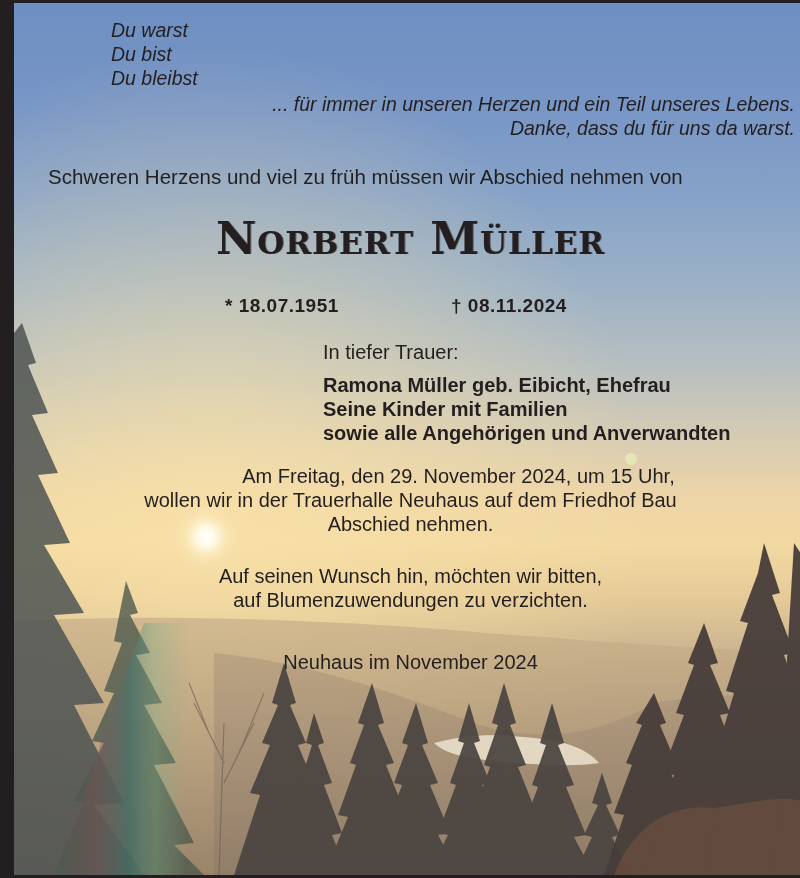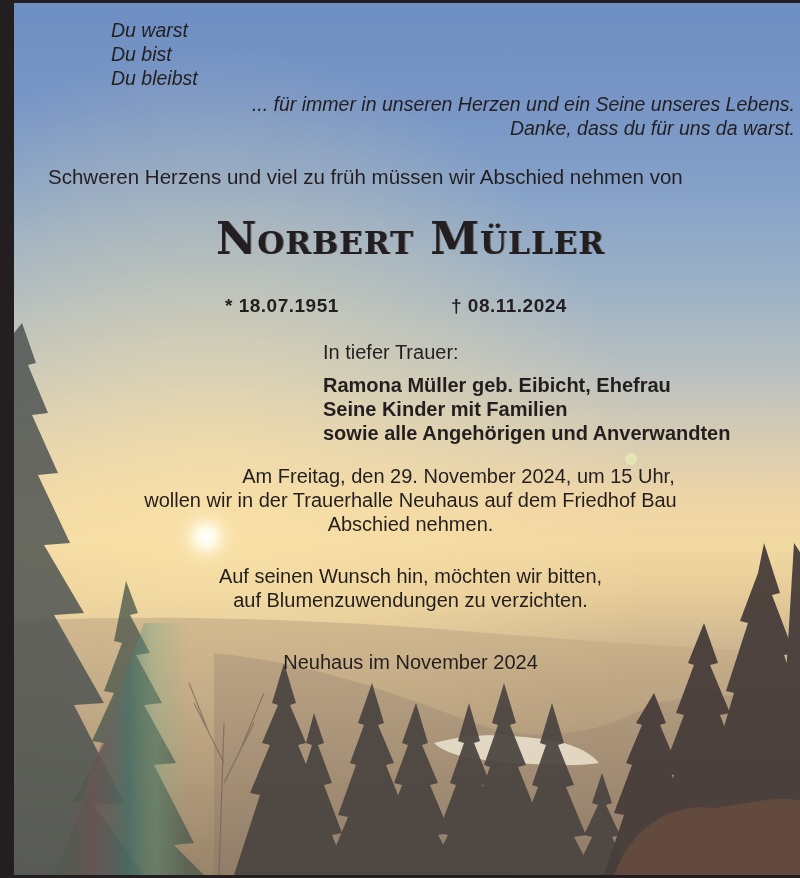--- a/index.html
+++ b/index.html
@@ -96,21 +96,21 @@
     <path d="M600 872 C620 820 660 800 700 805 C740 800 770 790 793 800 L793 872 Z" fill="#6d4f3e" opacity="0.7"></path>
 
     <g stroke="#6a5a52" stroke-width="1.2" fill="none" opacity="0.6">
       <path d="M205 872 L210 720 M210 780 L240 720 M210 760 L180 700 M225 750 L250 690 M195 730 L175 680"></path>
     </g>
   </svg>
 
   <div class="text it" style="left:97px; top:16px;">Du warst</div>
   <div class="text it" style="left:97px; top:40px;">Du bist</div>
   <div class="text it" style="left:97px; top:64px;">Du bleibst</div>
-  <div class="text it" style="right:12px; top:90px; text-align:right;">... für immer in unseren Herzen und ein Seine unseres Lebens.</div>
+  <div class="text it" style="right:12px; top:90px; text-align:right;">... für immer in unseren Herzen und ein Teil unseres Lebens.</div>
   <div class="text it" style="right:12px; top:114px; text-align:right;">Danke, dass du für uns da warst.</div>
 
   <div class="text reg" style="left:34px; top:162px; font-size:20.5px;">Schweren Herzens und viel zu früh müssen wir Abschied nehmen von</div>
 
   <div class="text name center" style="top:210px;">Norbert Müller</div>
 
   <div class="text date" style="left:211px; top:292px;">* 18.07.1951</div>
   <div class="text date" style="left:437px; top:292px;">† 08.11.2024</div>
 
   <div class="text reg" style="left:309px; top:338px;">In tiefer Trauer:</div>

